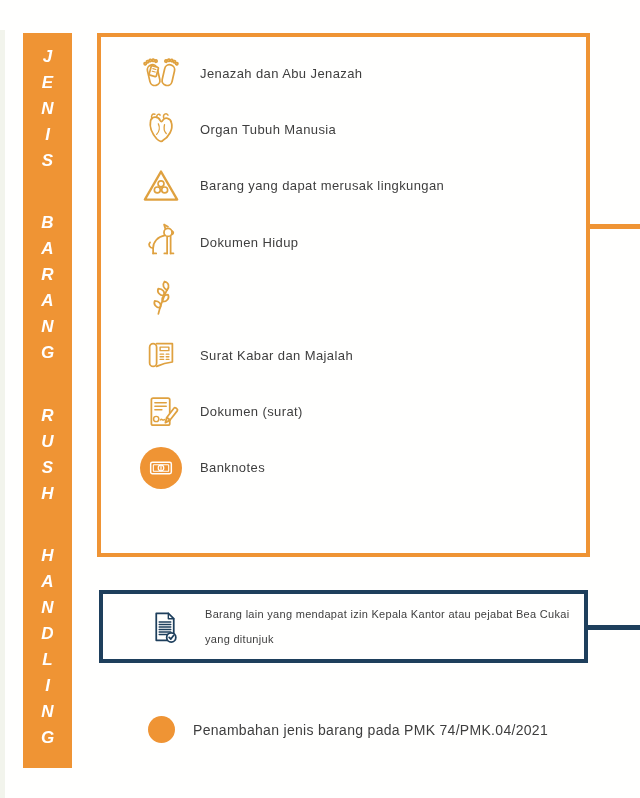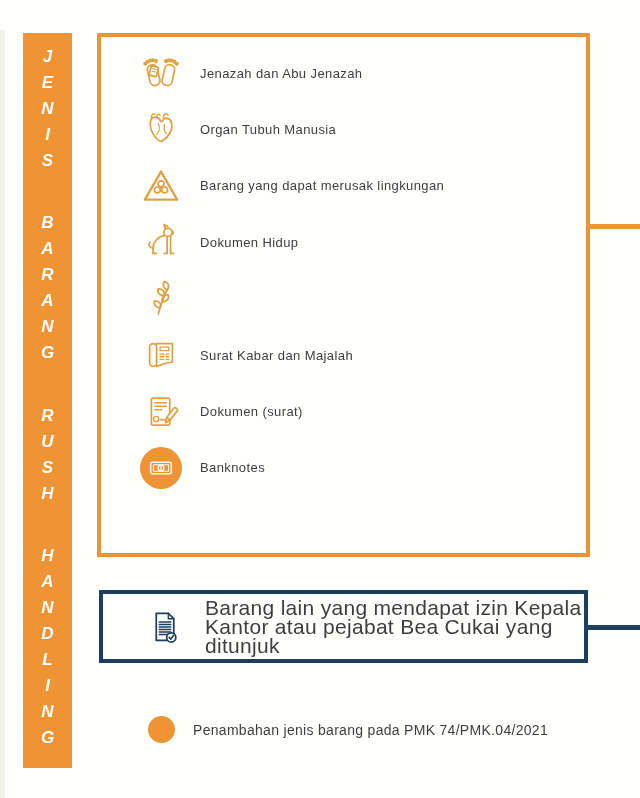--- a/index.html
+++ b/index.html
@@ -30,21 +30,21 @@
   
   .line-orange{position:absolute;left:586px;top:224px;width:54px;height:5px;background:#ef9434;}
   .line-navy{position:absolute;left:588px;top:625px;width:52px;height:5px;background:#1e3f5c;}
 
   
   .special-box{position:absolute;left:99px;top:590px;width:489px;height:73px;
                border:4px solid #1e3f5c;box-sizing:border-box;display:flex;align-items:center;
                padding-left:42px;}
   .special-icon{width:40px;height:40px;flex:0 0 40px;color:#1e3f5c;margin-right:20px;}
   .special-icon svg{width:40px;height:40px;display:block;}
-  .special-label{font-size:21px;color:#3e3e3e;letter-spacing:.3px;line-height:19px;max-width:392px;}
+  .special-label{font-size:11px;color:#3e3e3e;letter-spacing:.3px;line-height:25px;max-width:392px;}
 
   
   .legend{position:absolute;left:148px;top:716px;display:flex;align-items:center;}
   .legend-dot{width:27px;height:27px;border-radius:50%;background:#ef9434;flex:0 0 27px;}
   .legend-text{margin-left:18px;font-size:14px;color:#3e3e3e;letter-spacing:.3px;}
 
   .defs{position:absolute;width:0;height:0;overflow:hidden;}
 </style>
 </head>
 <body>

